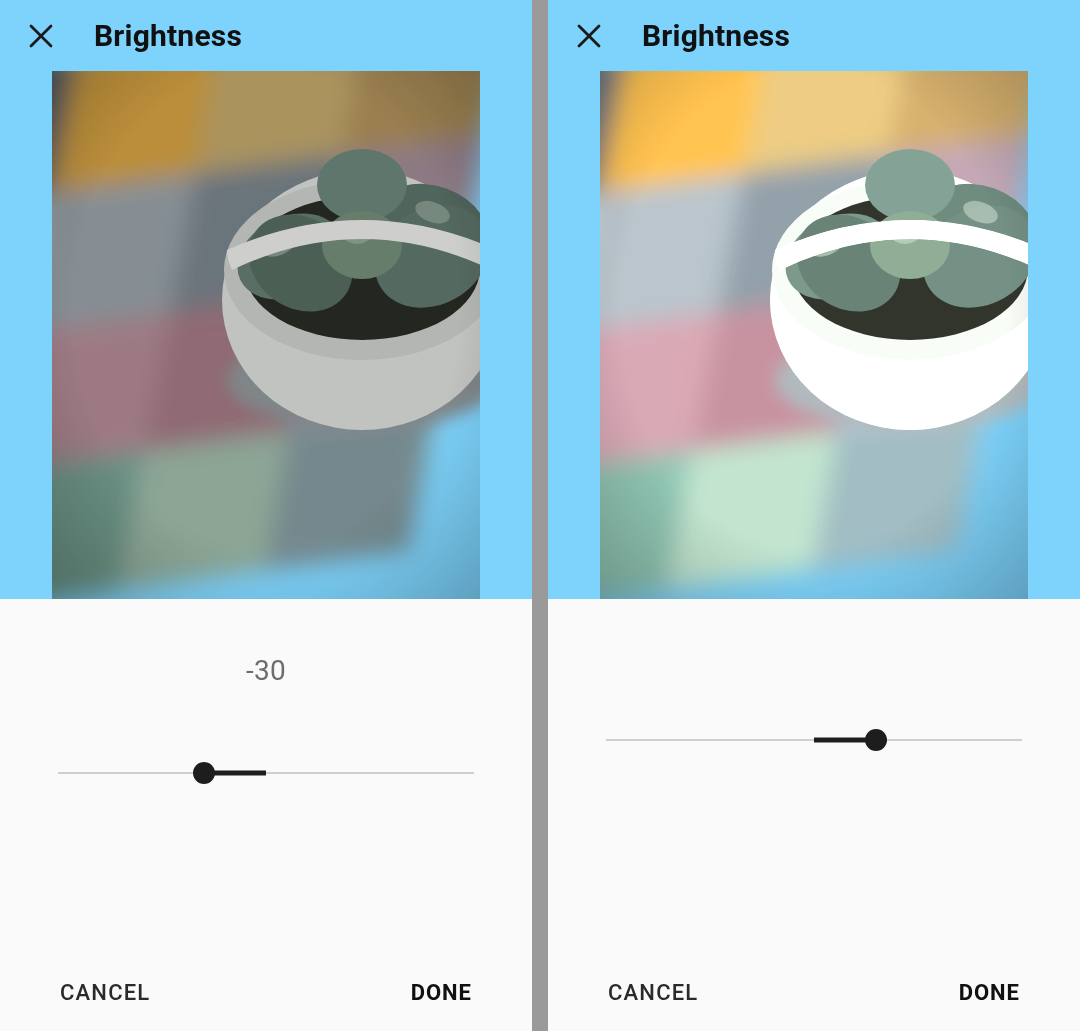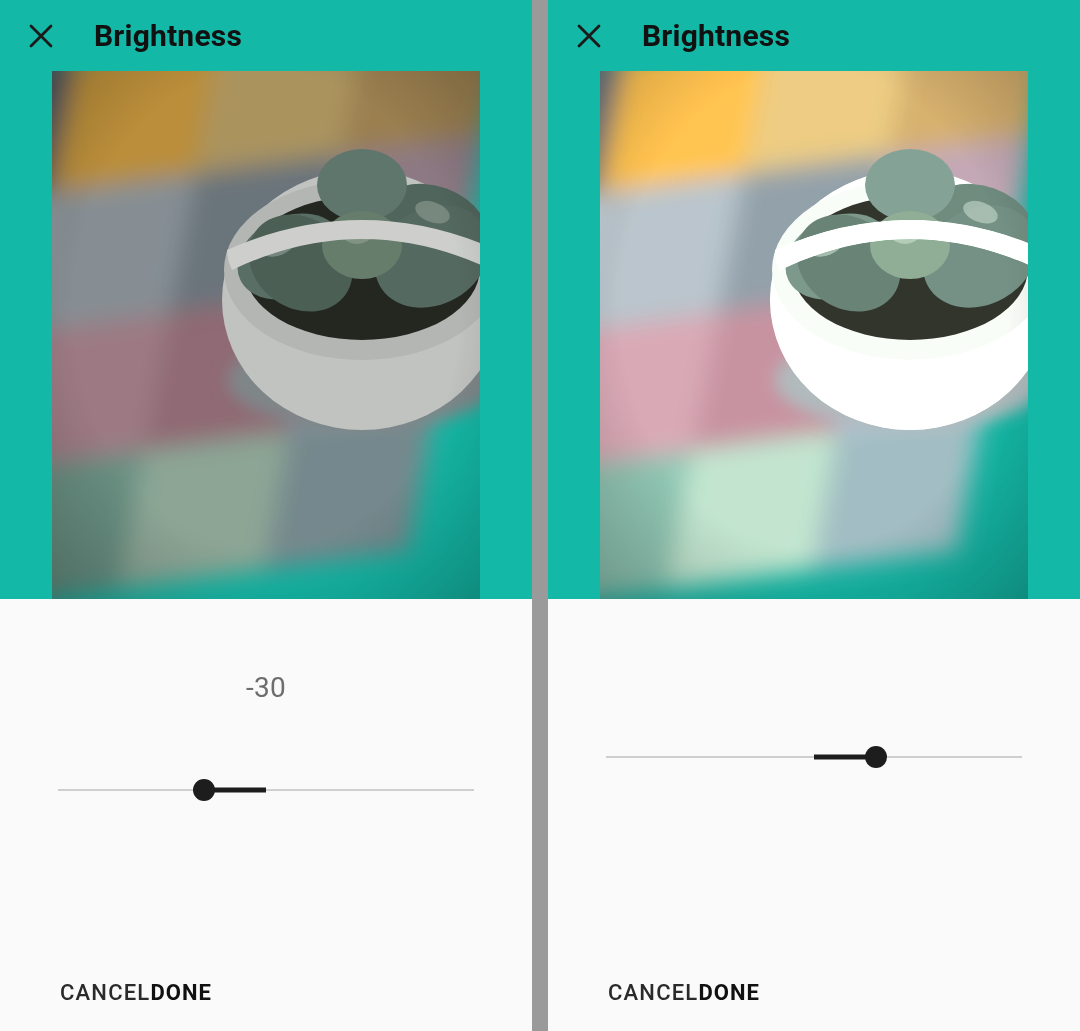--- a/index.html
+++ b/index.html
@@ -11,21 +11,21 @@
   }
   .divider {
     width: 16px;
     background: #9a9a9a;
     flex: 0 0 16px;
   }
   .panel {
     flex: 1 1 0;
     display: flex;
     flex-direction: column;
-    background: #14b8a6;
+    background: #7dd3fc;
     position: relative;
   }
   .header {
     display: flex;
     align-items: center;
     padding: 18px 24px 14px 24px;
     gap: 36px;
   }
   .close-icon {
     width: 34px;
@@ -50,21 +50,21 @@
     height: 528px;
     overflow: hidden;
     position: relative;
   }
   .preview svg { width: 100%; height: 100%; display: block; }
   .controls {
     flex: 1;
     background: #fafafa;
     display: flex;
     flex-direction: column;
-    padding-top: 72px;
+    padding-top: 55px;
   }
   .value {
     text-align: center;
     font-size: 28px;
     color: #6d6d6d;
     font-weight: 400;
     letter-spacing: 0.3px;
   }
   .slider-wrap {
     padding: 76px 58px 0 58px;
@@ -92,20 +92,21 @@
     position: absolute;
     top: 50%;
     width: 22px; height: 22px;
     background: #1d1d1d;
     border-radius: 50%;
     transform: translate(-50%, -50%);
   }
   .footer {
     margin-top: auto;
     display: flex;
+    justify-content: space-between;
     padding: 0 60px 26px 60px;
   }
   .footer-btn {
     font-size: 22px;
     letter-spacing: 1.2px;
     font-weight: 500;
     color: #2a2a2a;
     cursor: pointer;
   }
   .footer-btn.done {

